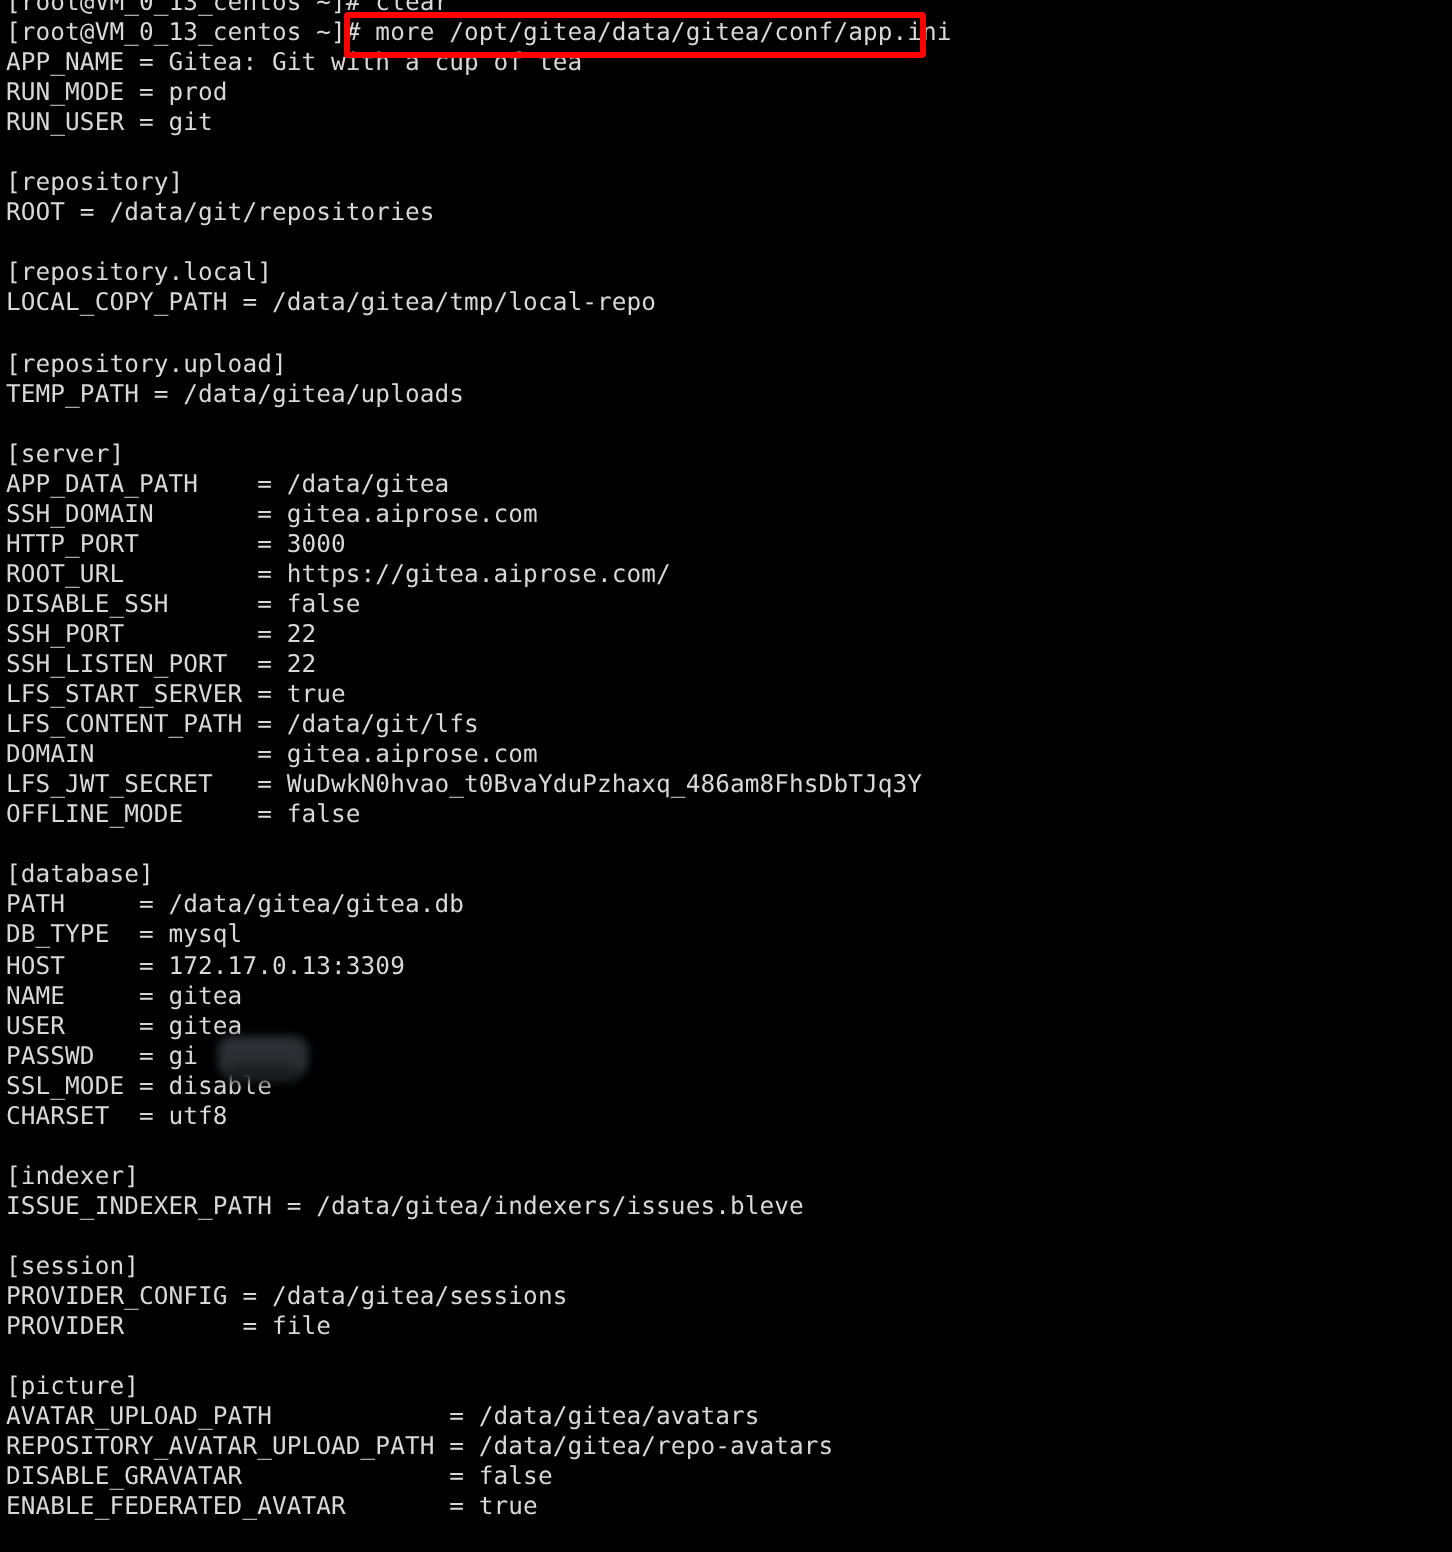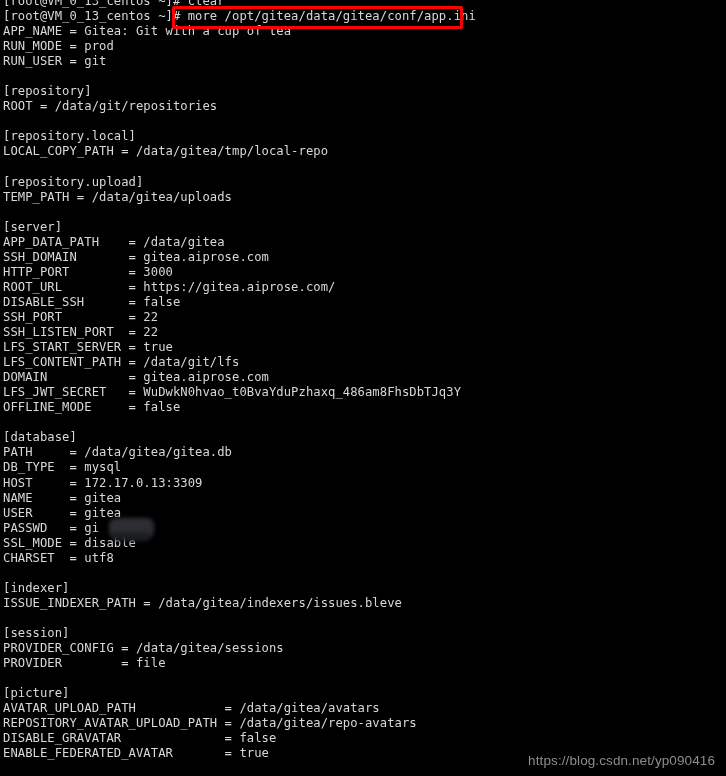--- a/index.html
+++ b/index.html
@@ -104,15 +104,14 @@
 
 <div id="terminal" style="background: rgb(0, 0, 0);">
 
   <div id="screen" style="color: rgb(216, 216, 216);"><div class="tline">[root@VM_0_13_centos ~]# clear</div><div class="tline">[root@VM_0_13_centos ~]# more /opt/gitea/data/gitea/conf/app.ini</div><div class="tline">APP_NAME = Gitea: Git with a cup of tea</div><div class="tline">RUN_MODE = prod</div><div class="tline">RUN_USER = git</div><div class="tline blank"></div><div class="tline">[repository]</div><div class="tline">ROOT = /data/git/repositories</div><div class="tline blank"></div><div class="tline">[repository.local]</div><div class="tline">LOCAL_COPY_PATH = /data/gitea/tmp/local-repo</div><div class="tline blank"></div><div class="tline">[repository.upload]</div><div class="tline">TEMP_PATH = /data/gitea/uploads</div><div class="tline blank"></div><div class="tline">[server]</div><div class="tline">APP_DATA_PATH    = /data/gitea</div><div class="tline">SSH_DOMAIN       = gitea.aiprose.com</div><div class="tline">HTTP_PORT        = 3000</div><div class="tline">ROOT_URL         = https://gitea.aiprose.com/</div><div class="tline">DISABLE_SSH      = false</div><div class="tline">SSH_PORT         = 22</div><div class="tline">SSH_LISTEN_PORT  = 22</div><div class="tline">LFS_START_SERVER = true</div><div class="tline">LFS_CONTENT_PATH = /data/git/lfs</div><div class="tline">DOMAIN           = gitea.aiprose.com</div><div class="tline">LFS_JWT_SECRET   = WuDwkN0hvao_t0BvaYduPzhaxq_486am8FhsDbTJq3Y</div><div class="tline">OFFLINE_MODE     = false</div><div class="tline blank"></div><div class="tline">[database]</div><div class="tline">PATH     = /data/gitea/gitea.db</div><div class="tline">DB_TYPE  = mysql</div><div class="tline">HOST     = 172.17.0.13:3309</div><div class="tline">NAME     = gitea</div><div class="tline">USER     = gitea</div><div class="tline">PASSWD   = gi</div><div class="tline">SSL_MODE = disable</div><div class="tline">CHARSET  = utf8</div><div class="tline blank"></div><div class="tline">[indexer]</div><div class="tline">ISSUE_INDEXER_PATH = /data/gitea/indexers/issues.bleve</div><div class="tline blank"></div><div class="tline">[session]</div><div class="tline">PROVIDER_CONFIG = /data/gitea/sessions</div><div class="tline">PROVIDER        = file</div><div class="tline blank"></div><div class="tline">[picture]</div><div class="tline">AVATAR_UPLOAD_PATH            = /data/gitea/avatars</div><div class="tline">REPOSITORY_AVATAR_UPLOAD_PATH = /data/gitea/repo-avatars</div><div class="tline">DISABLE_GRAVATAR              = false</div><div class="tline">ENABLE_FEDERATED_AVATAR       = true</div></div>
 
   <div id="cmd-highlight" style="border-color: rgb(255, 0, 0);"></div>
 
   <div id="passwd-redaction" style="background: rgb(47, 49, 54);"></div>
   <div id="passwd-redaction-2"></div>
 
-  <div id="watermark" style="color: rgb(141, 141, 141);">https://blog.csdn.net/yp090416</div>
 
 </div>
 
 </body></html>

